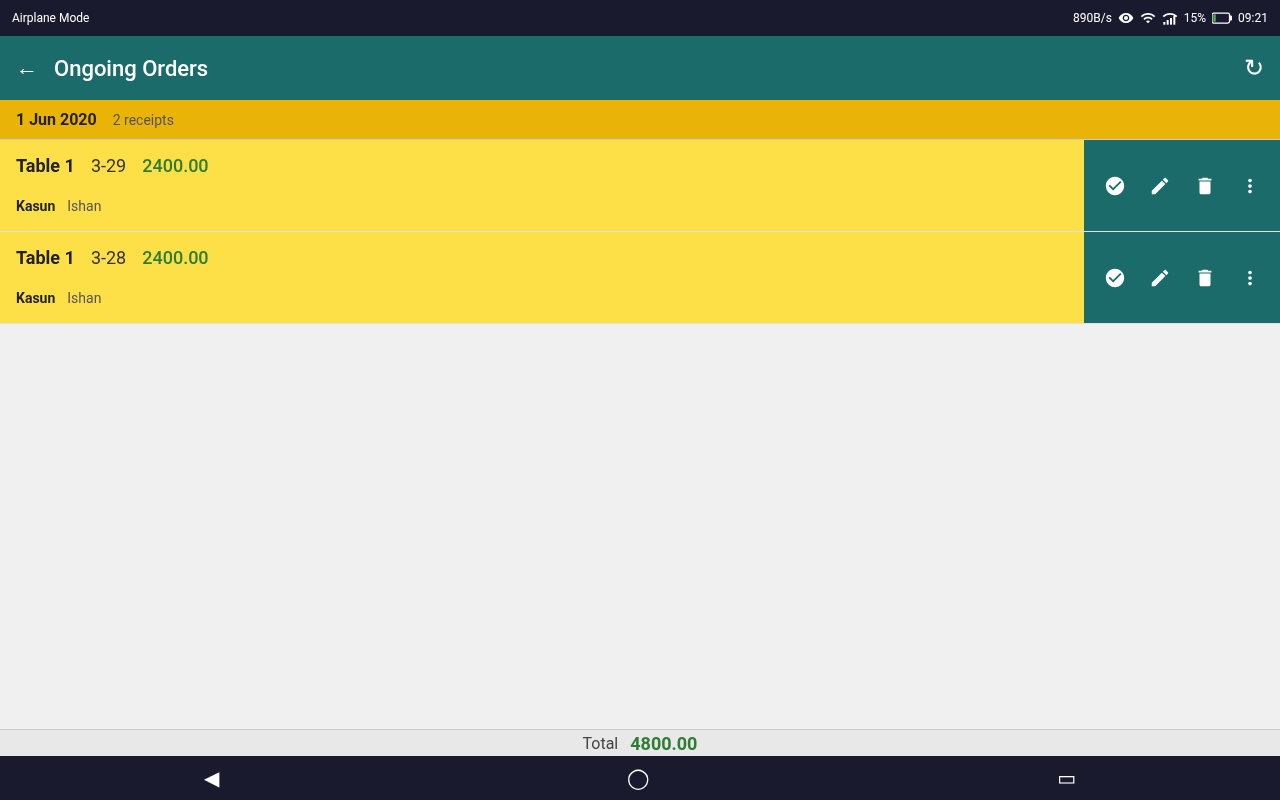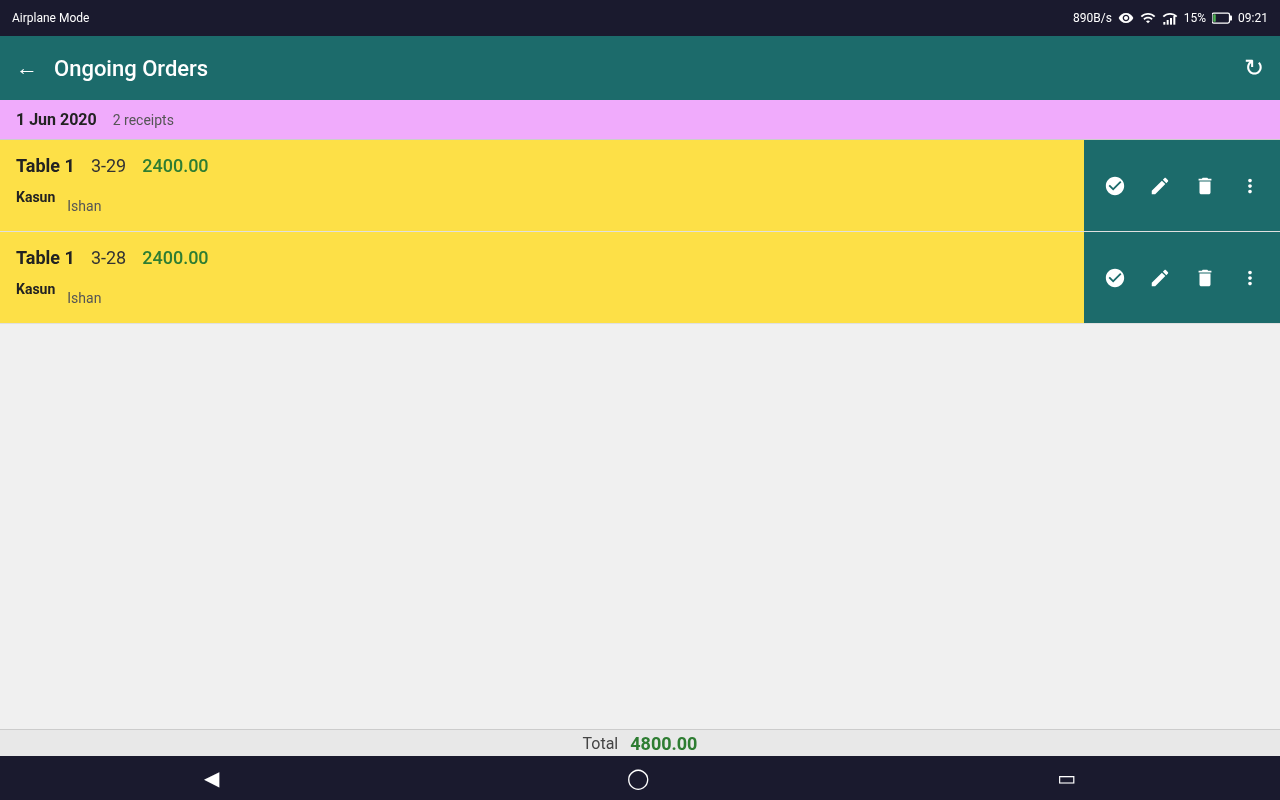--- a/index.html
+++ b/index.html
@@ -45,21 +45,21 @@
     }
     .app-bar-icon {
       font-size: 22px;
       color: white;
       cursor: pointer;
     }
 
     
     .date-header {
       height: 40px;
-      background: #f0abfc;
+      background: #eab308;
       display: flex;
       align-items: center;
       padding: 0 16px;
       gap: 16px;
       border-bottom: 1px solid #ccc;
     }
     .date-text {
       font-size: 16px;
       font-weight: bold;
       color: #222;
@@ -103,21 +103,21 @@
       font-size: 18px;
       color: #333;
     }
     .order-amount {
       font-size: 18px;
       color: #2e7d32;
       font-weight: 500;
     }
     .order-staff-row {
       display: flex;
-      align-items: center;
+      align-items: flex-end;
       gap: 12px;
       margin-bottom: 2px;
     }
     .order-staff-name {
       font-size: 14px;
       font-weight: bold;
       color: #222;
     }
     .order-waiter {
       font-size: 14px;

